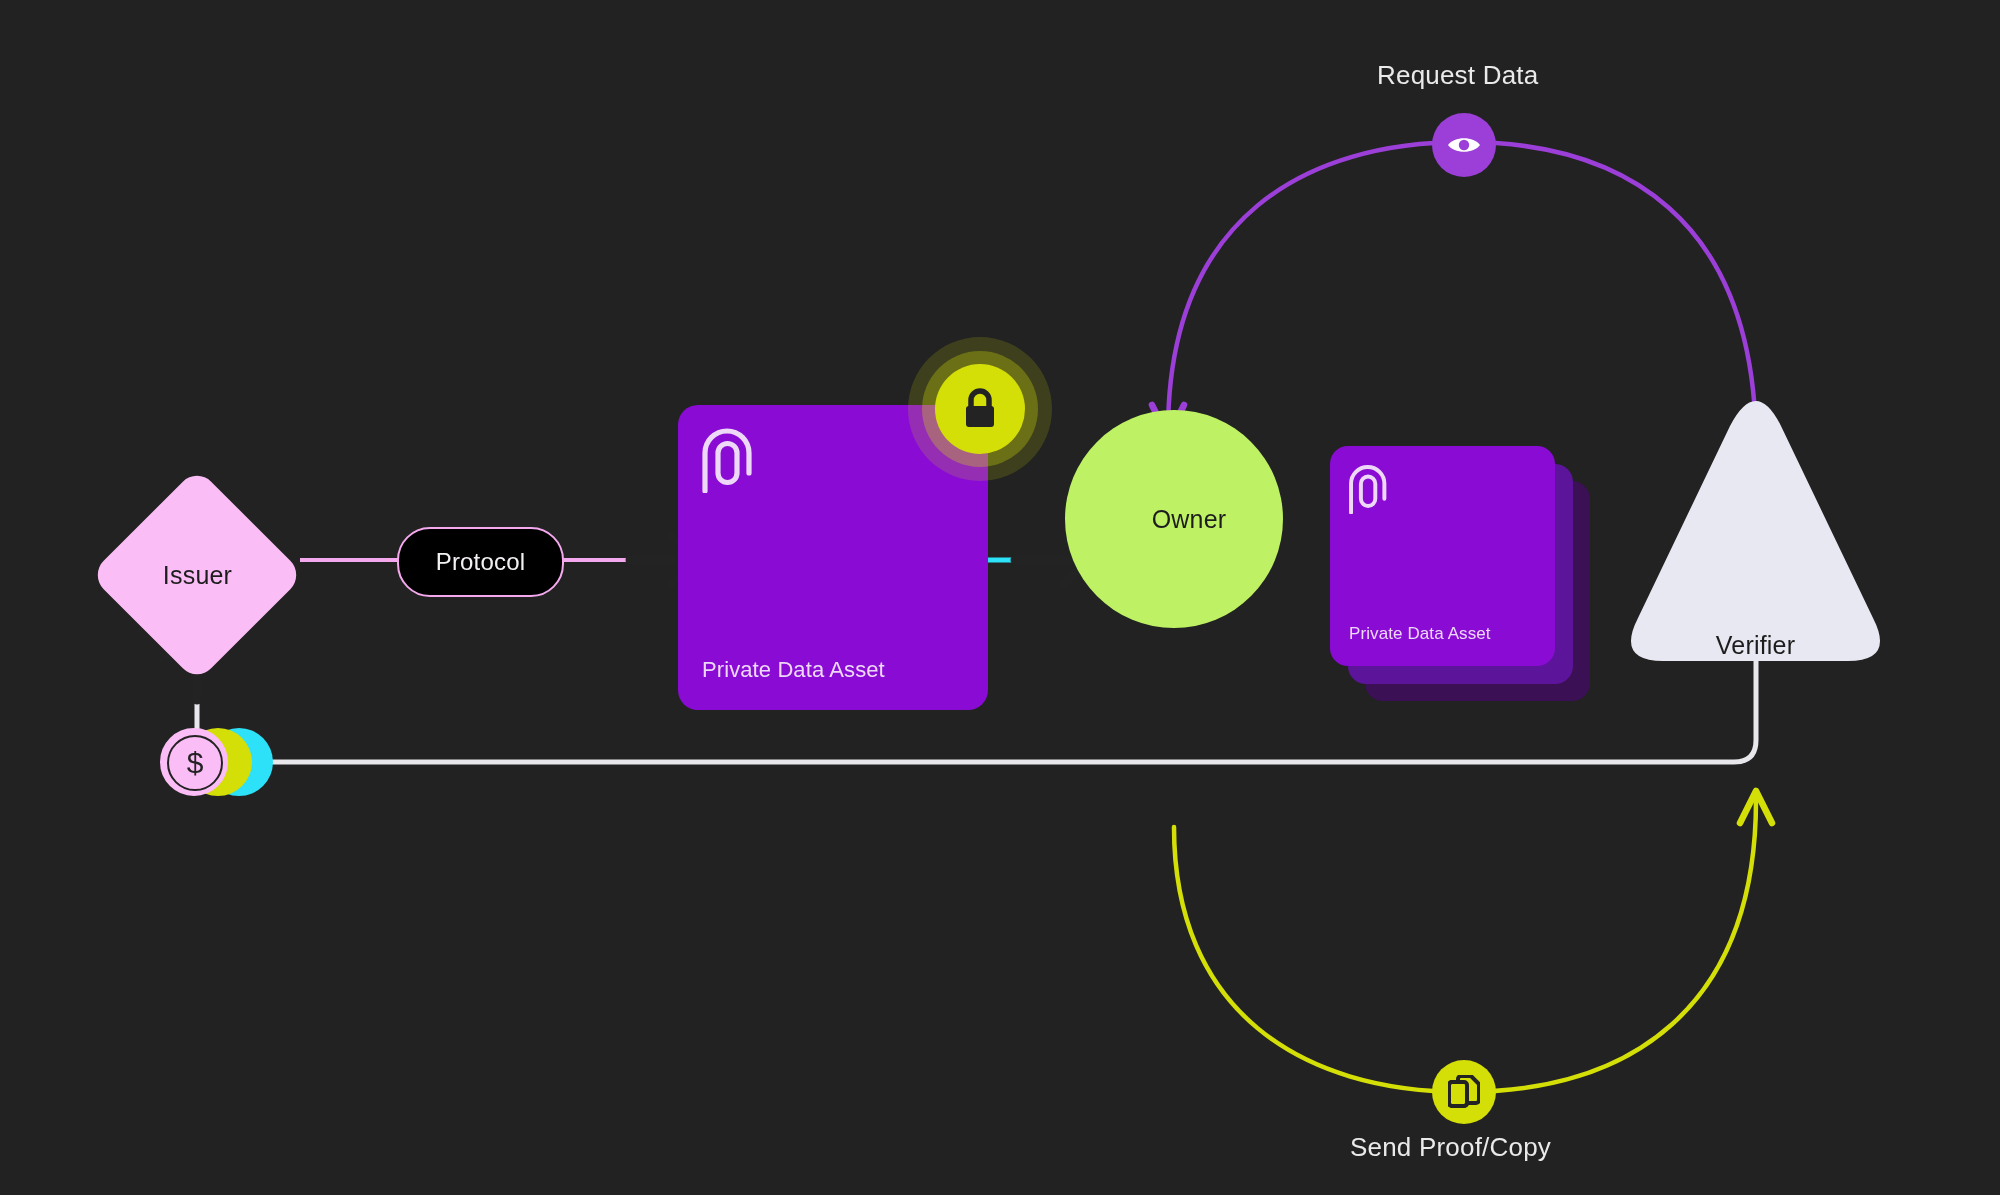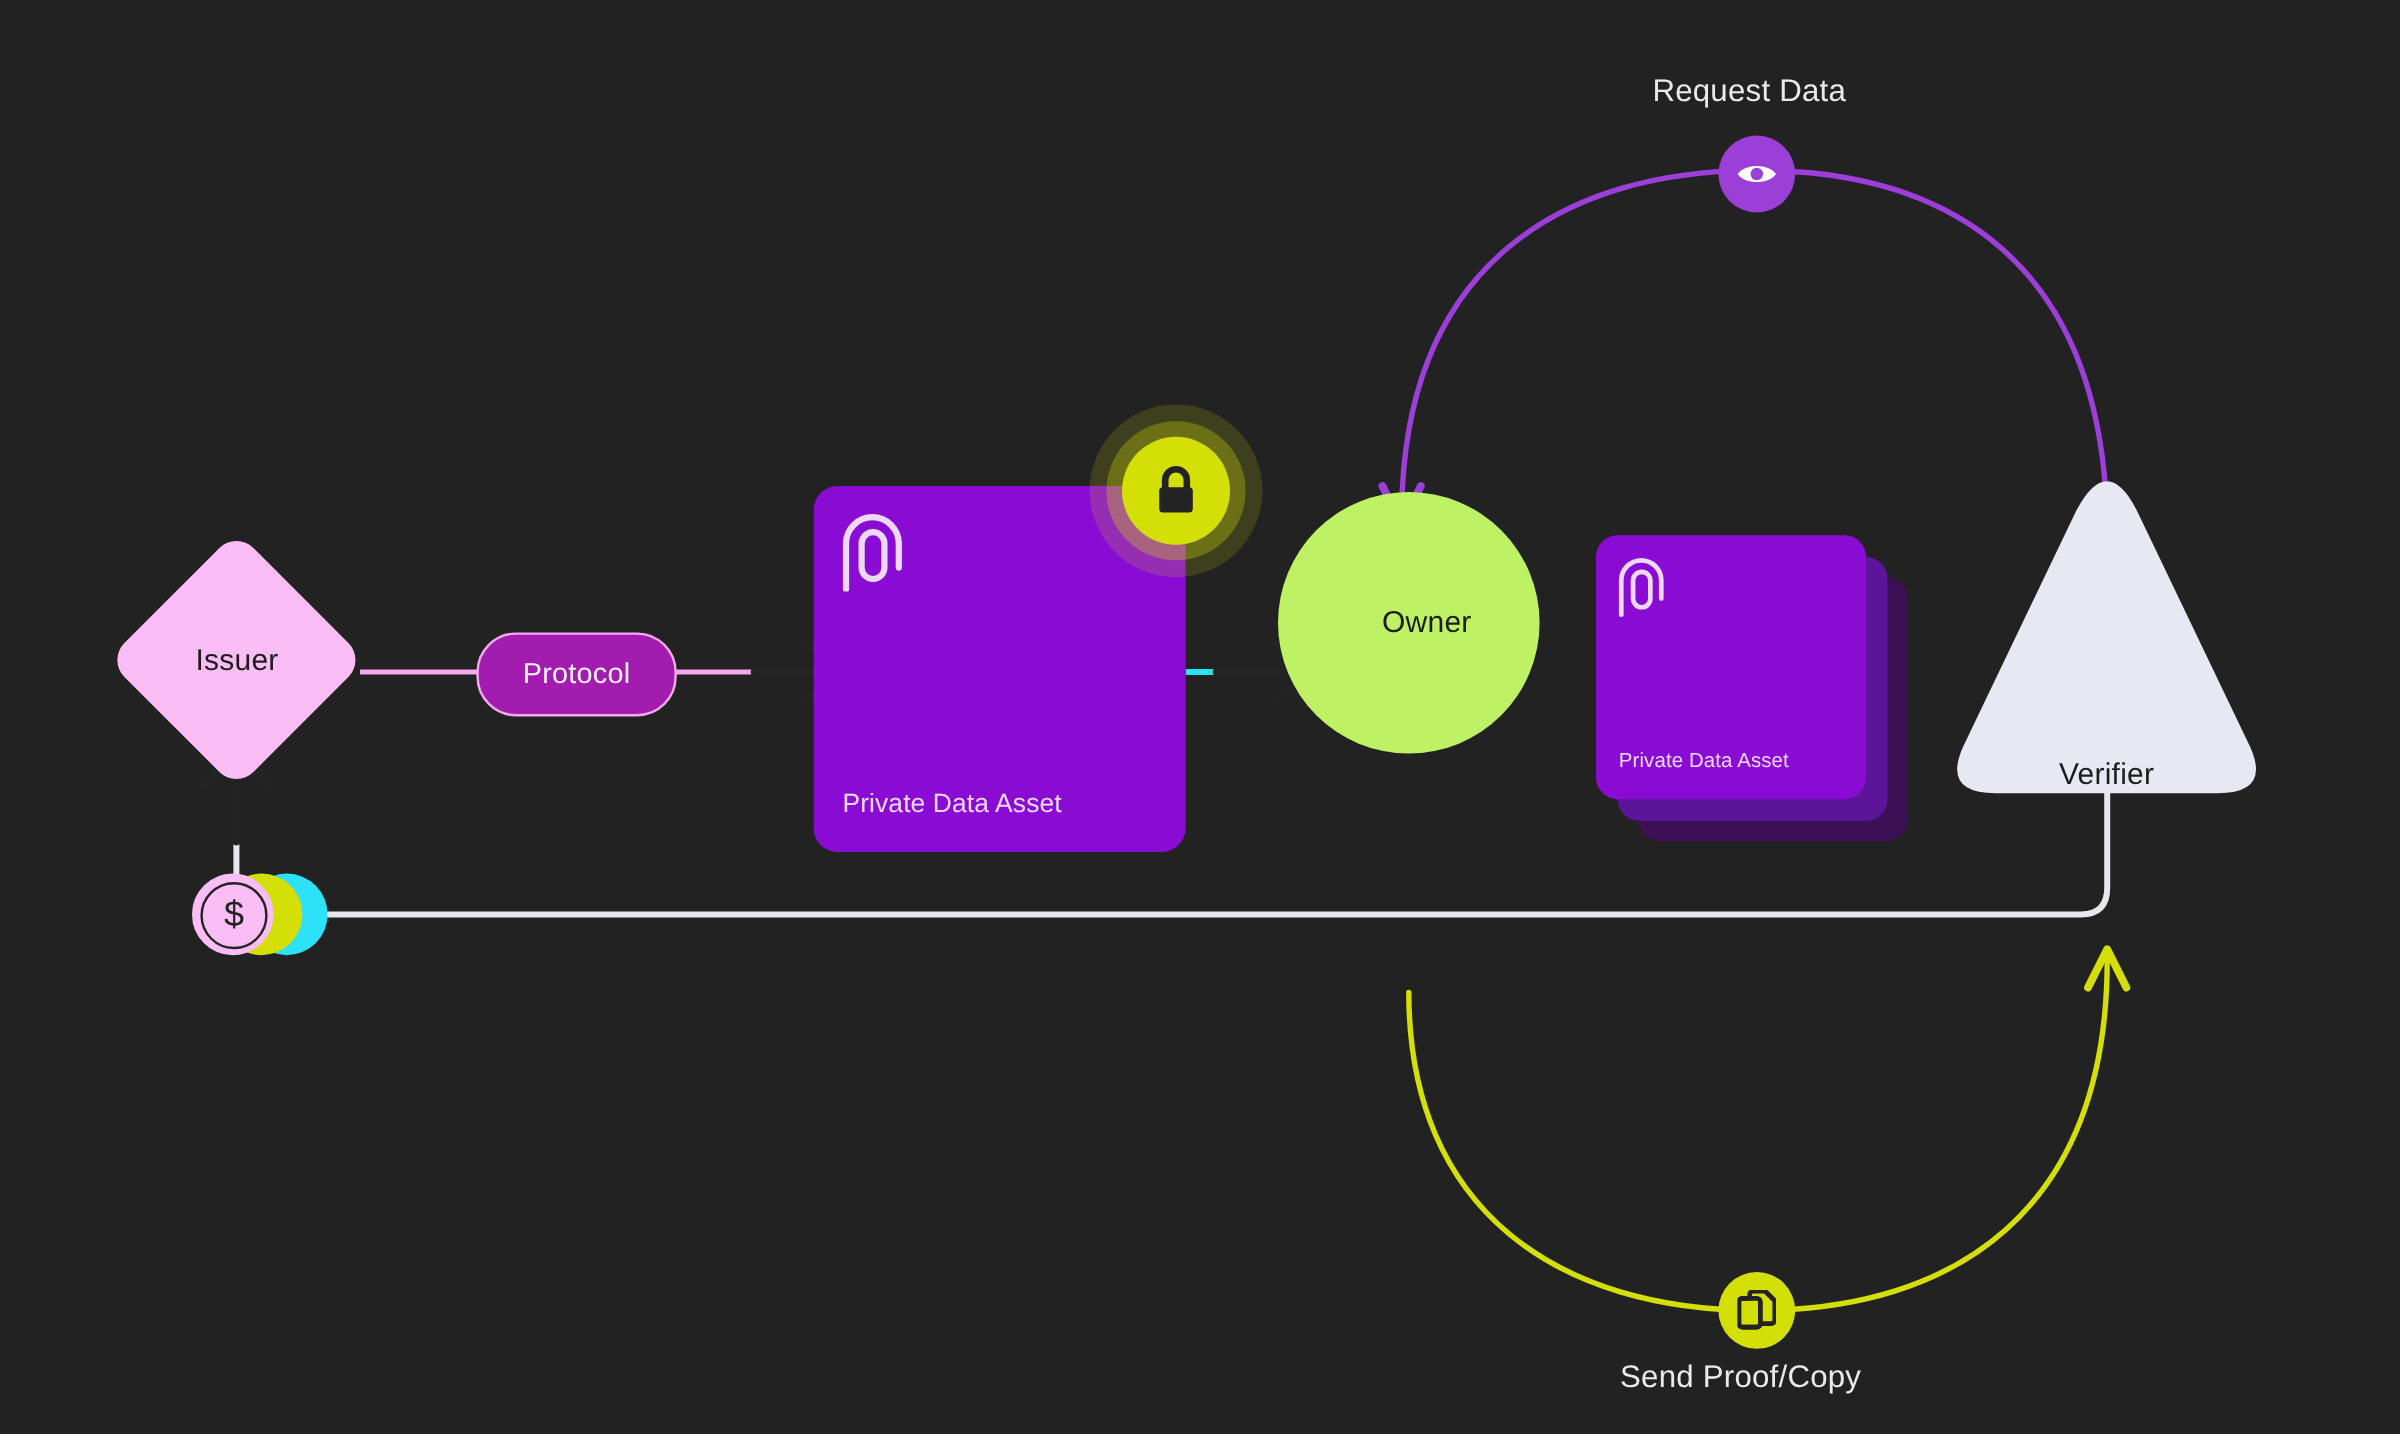--- a/index.html
+++ b/index.html
@@ -24,21 +24,21 @@
     left: 0;
     top: 0;
     width: 2000px;
     height: 1195px;
   }
 
   
   .issuer-wrap {
     position: absolute;
     left: 90px;
-    top: 443px;
+    top: 468px;
     width: 215px;
     height: 215px;
     text-decoration: underline;
   }
   .issuer-shape {
     position: absolute;
     left: 0; top: 0;
     width: 152px;
     height: 152px;
     margin: 31px 0 0 31px;
@@ -61,21 +61,21 @@
 
   
   .protocol-pill {
     position: absolute;
     left: 397px;
     top: 527px;
     width: 163px;
     height: 66px;
     border: 2.5px solid #F4A9EE;
     border-radius: 33px;
-    background: #a21caf;
+    background: #000000;
     display: flex;
     align-items: center;
     justify-content: center;
     color: #f4f1f5;
     font-size: 24px;
     letter-spacing: 0.2px;
   }
 
   
   .coin-stack {

